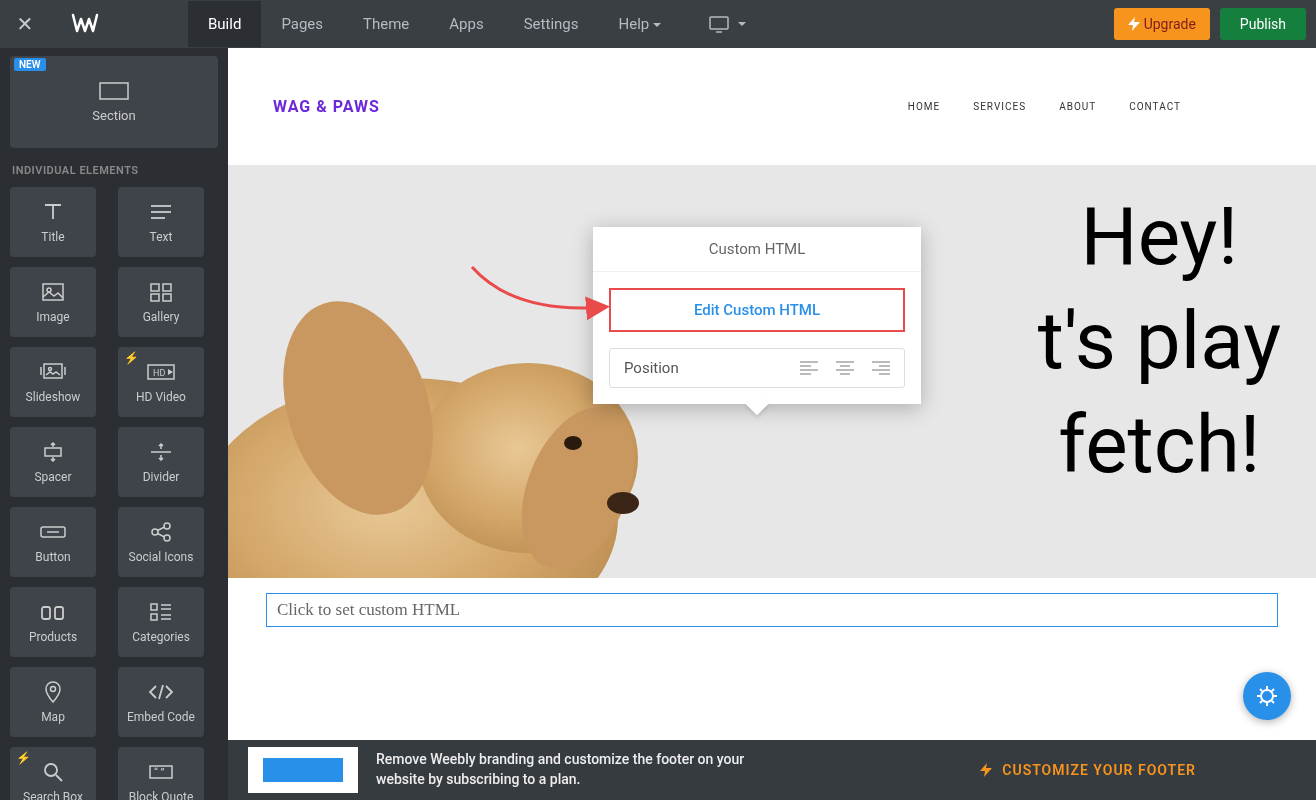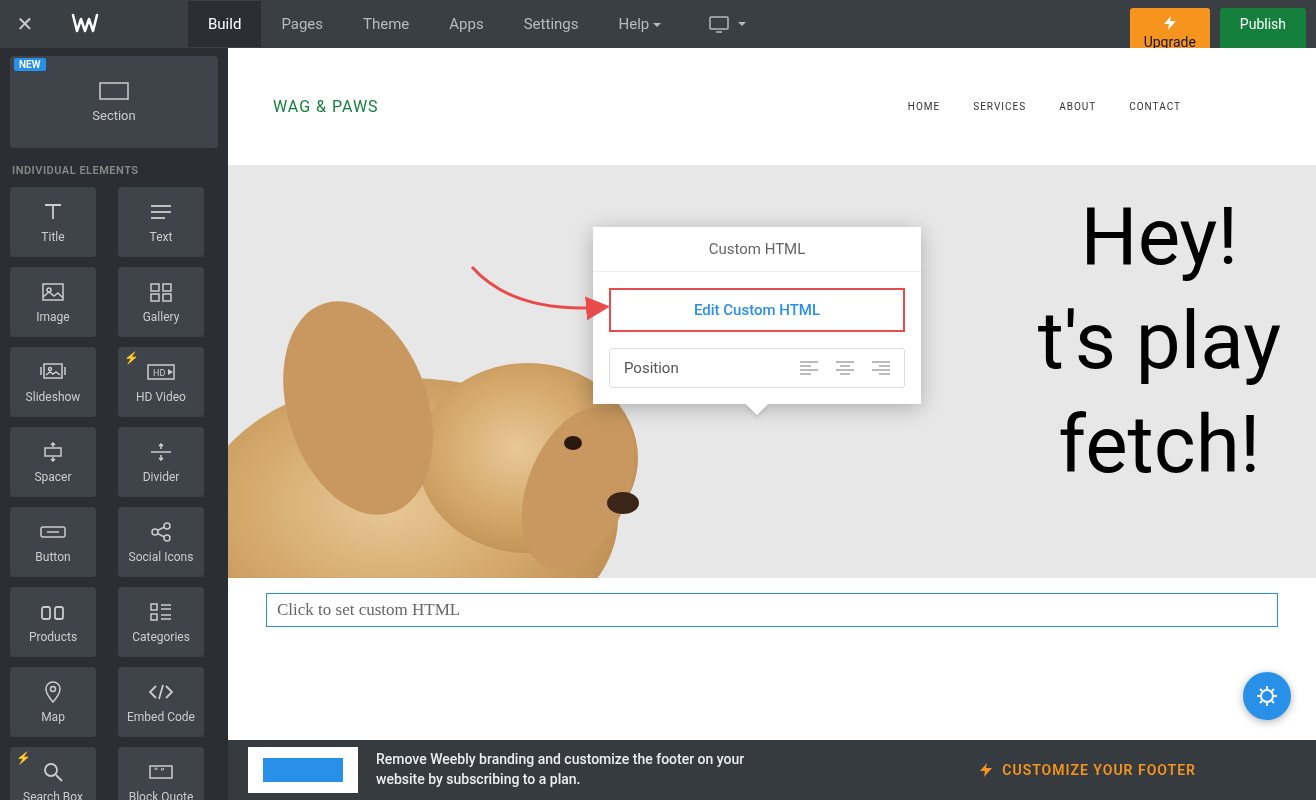--- a/index.html
+++ b/index.html
@@ -7,38 +7,38 @@
 
 
 .topbar { height:48px; background:#3a3f44; display:flex; align-items:center; }
 .tb-close { width:50px; display:flex; align-items:center; justify-content:center; color:#ccc; font-size:20px; cursor:pointer; }
 .tb-logo { width:70px; display:flex; align-items:center; justify-content:center; color:#fff; }
 .tb-menu { display:flex; margin-left:68px; }
 .tb-menu-item { padding:14px 20px; color:#b5bbc1; font-size:15px; cursor:pointer; position:relative; }
 .tb-menu-item.active { background:#2b2f33; color:#fff; }
 .tb-device { margin-left:15px; padding:14px 12px; color:#b5bbc1; cursor:pointer; display:flex; align-items:center; gap:4px; }
 .tb-right { position:absolute; right:10px; top:8px; display:flex; gap:10px; }
-.btn-upgrade { background:#f7941d; color:#0f172a; padding:8px 14px; border-radius:3px; font-size:14px; cursor:pointer; display:flex; align-items:center; gap:4px;flex-direction:column; }
+.btn-upgrade { background:#f7941d; color:#7f1d1d; padding:8px 14px; border-radius:3px; font-size:14px; cursor:pointer; display:flex; align-items:center; gap:4px; }
 .btn-publish { background:#15803d; color:#fff; padding:8px 20px; border-radius:3px; font-size:14px; cursor:pointer; }
 
 
 .sidebar { position:absolute; left:0; top:48px; width:228px; height:752px; background:#2b2f33; overflow-y:auto; padding:8px 10px; }
 .section-card { width:208px; height:92px; background:#3e444a; border-radius:4px; display:flex; flex-direction:column; align-items:center; justify-content:center; gap:8px; color:#ccc; font-size:13px; cursor:grab; position:relative; margin-bottom:16px; }
 .badge-new { position:absolute; top:2px; left:4px; background:#2990ea; color:#fff; font-size:10px; padding:1px 5px; border-radius:2px; font-weight:600; }
 .sidebar-heading { color:#888; font-size:11px; letter-spacing:0.5px; font-weight:600; margin:0 0 10px 2px; }
 .el-grid { display:grid; grid-template-columns:98px 98px; gap:10px; }
 .el-card { width:86px; height:70px; background:#3e444a; border-radius:4px; display:flex; flex-direction:column; align-items:center; justify-content:center; gap:6px; color:#ccc; font-size:12px; cursor:grab; position:relative; }
 .el-card .ico { height:24px; display:flex; align-items:center; justify-content:center; }
 .el-card svg { stroke:#ccc; fill:none; }
 .bolt { position:absolute; top:4px; left:6px; color:#f7941d; font-size:12px; }
 
 
 .canvas { position:absolute; left:228px; top:48px; right:0; bottom:0; background:#fff; overflow:hidden; }
 .site-header { height:117px; background:#fff; display:flex; align-items:center; padding:0 45px; }
-.site-title { font-size:16px; letter-spacing:1px; color:#15803d; font-weight:400; }
+.site-title { font-size:16px; letter-spacing:1px; color:#6d28d9; font-weight:700; }
 .site-nav { margin-left:auto; display:flex; gap:33px; padding-right:90px; font-size:10px; letter-spacing:1px; color:#333; }
 .hero { position:relative; height:413px; background:#e7e7e7; overflow:hidden; }
 .dog { position:absolute; left:0; bottom:-10px; width:440px; height:330px; }
 .hero-text { position:absolute; right:35px; top:20px; font-family:Georgia,"Times New Roman",serif; font-weight:400; color:#000; font-size:80px; line-height:1.3; text-align:center; }
 .custom-field { margin:15px 38px 0; border:1px solid #2990ea; padding:6px 10px; color:#666; font-family:Georgia,serif; font-size:17px; cursor:text; }
 
 
 .popup { position:absolute; left:593px; top:227px; width:328px; background:#fff; box-shadow:0 4px 20px rgba(0,0,0,0.25); z-index:50; }
 .popup-head { padding:13px; text-align:center; color:#666; font-size:15px; border-bottom:1px solid #eee; }
 .popup-body { padding:16px; }

